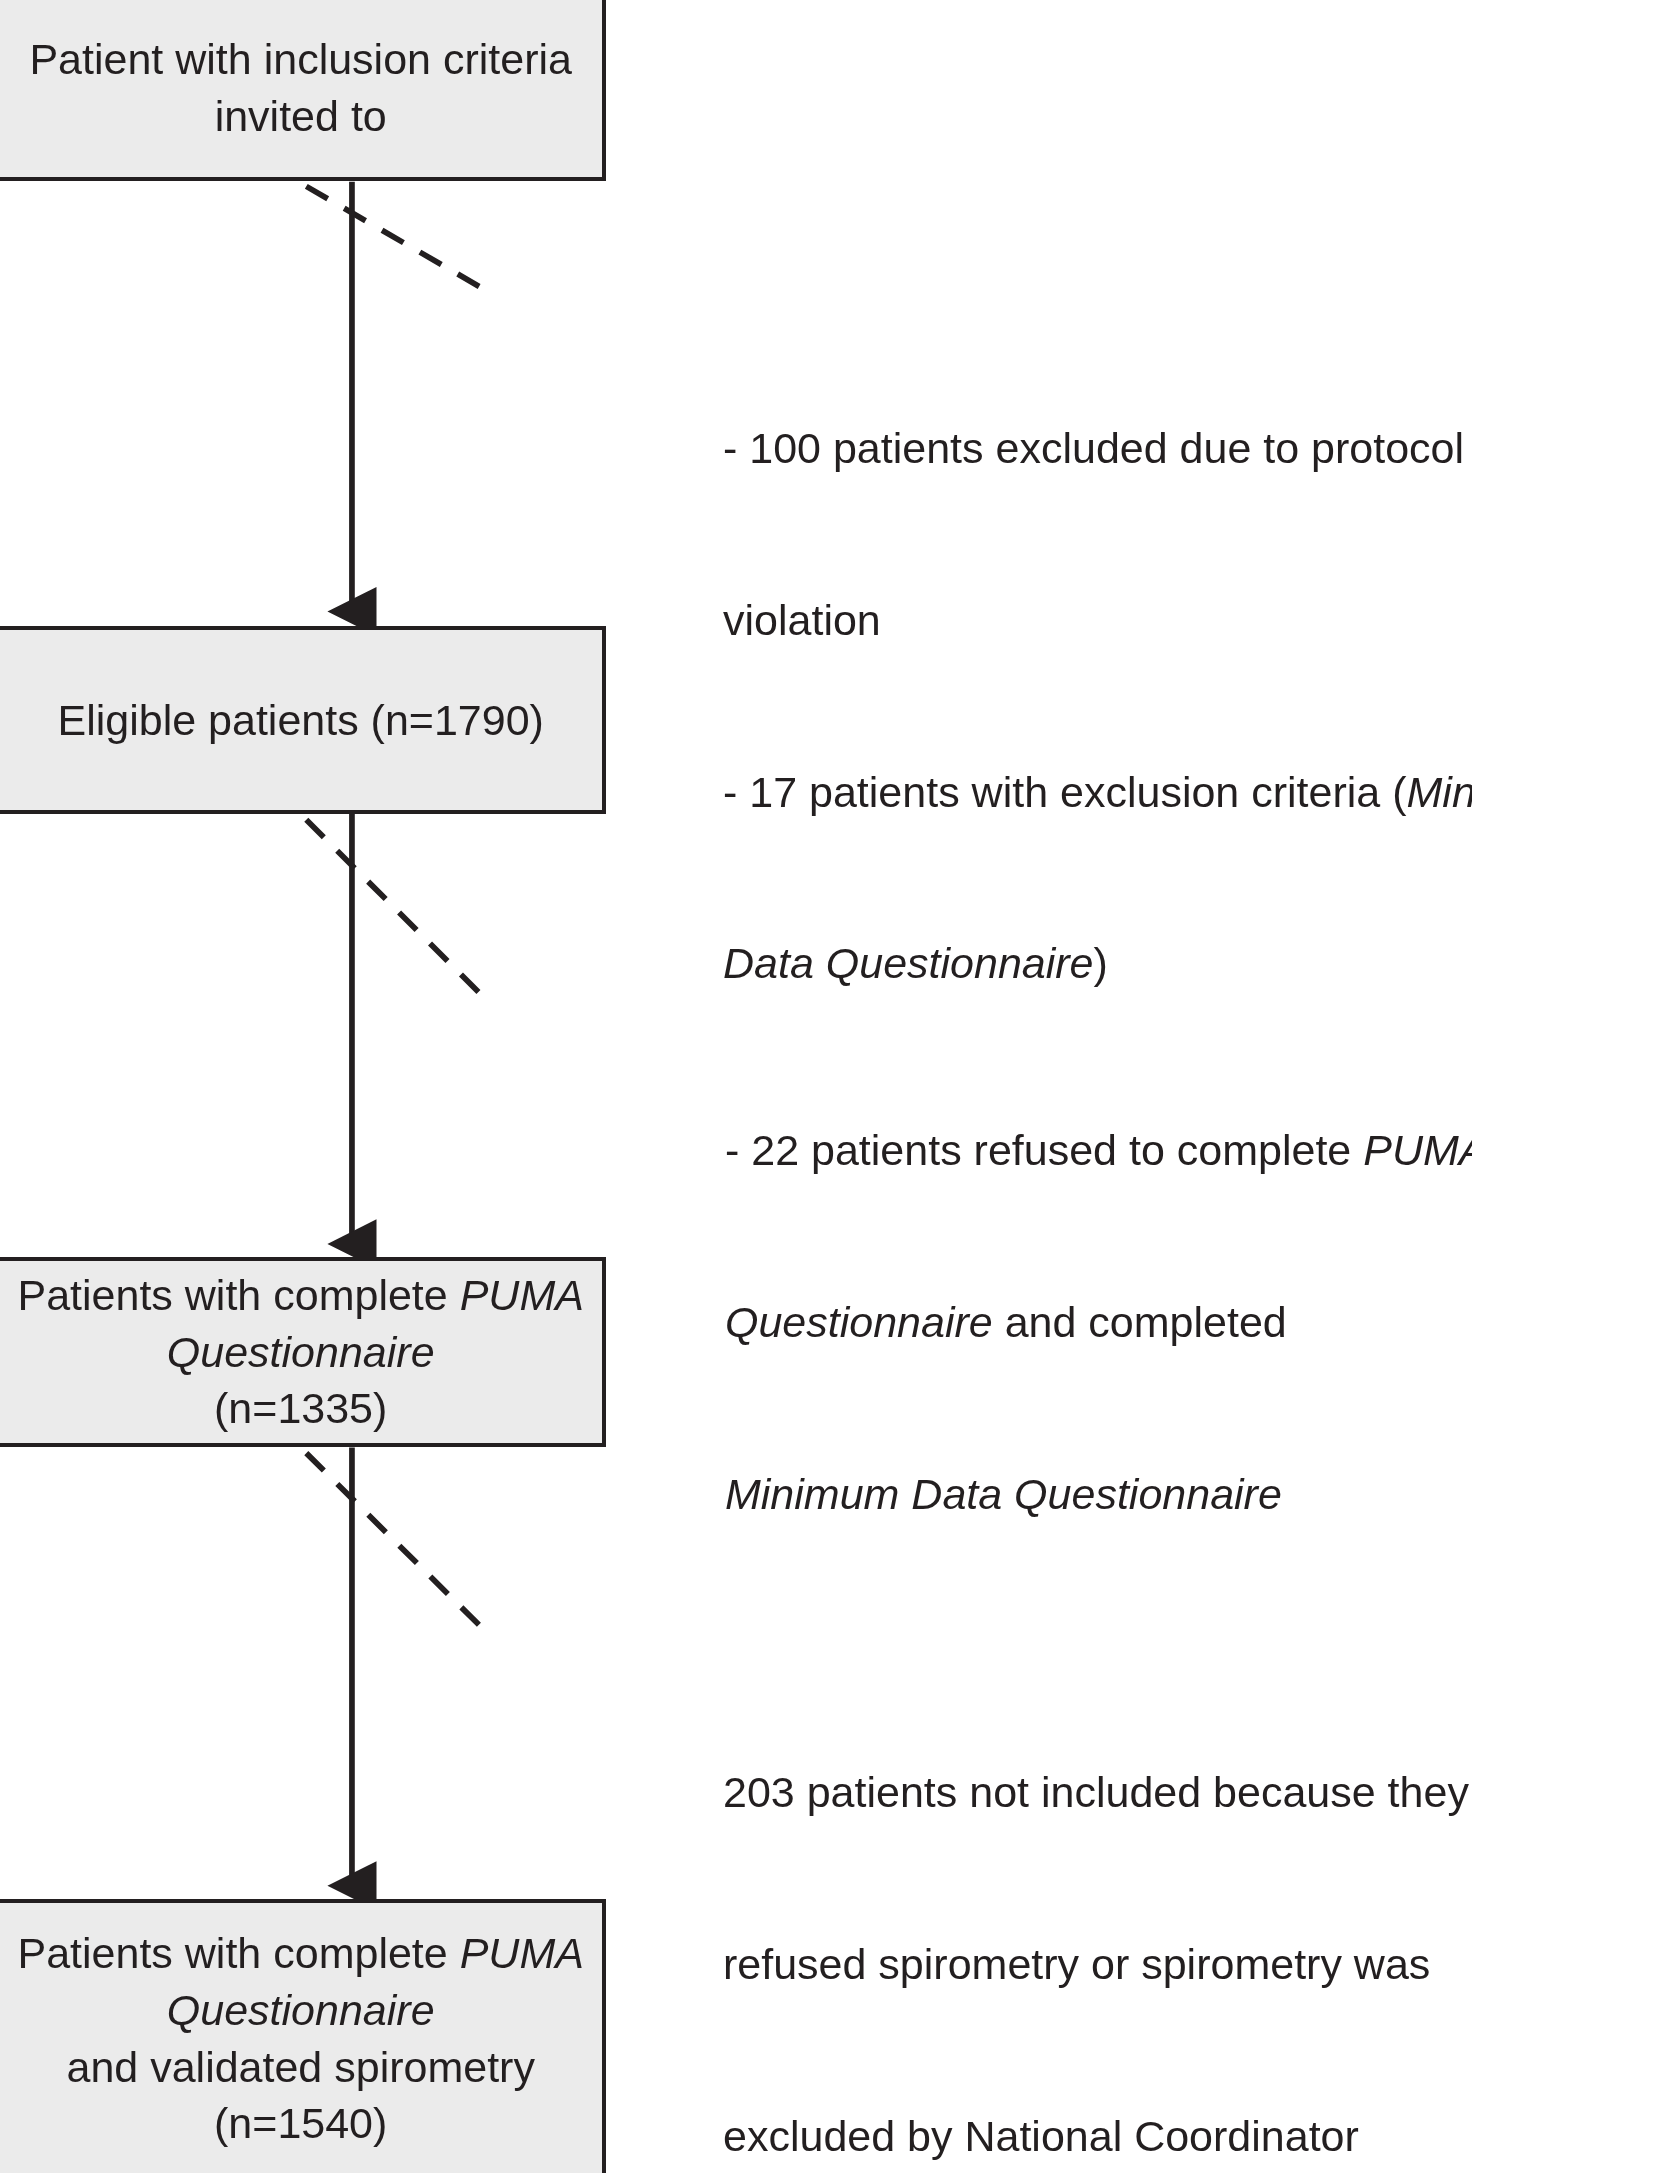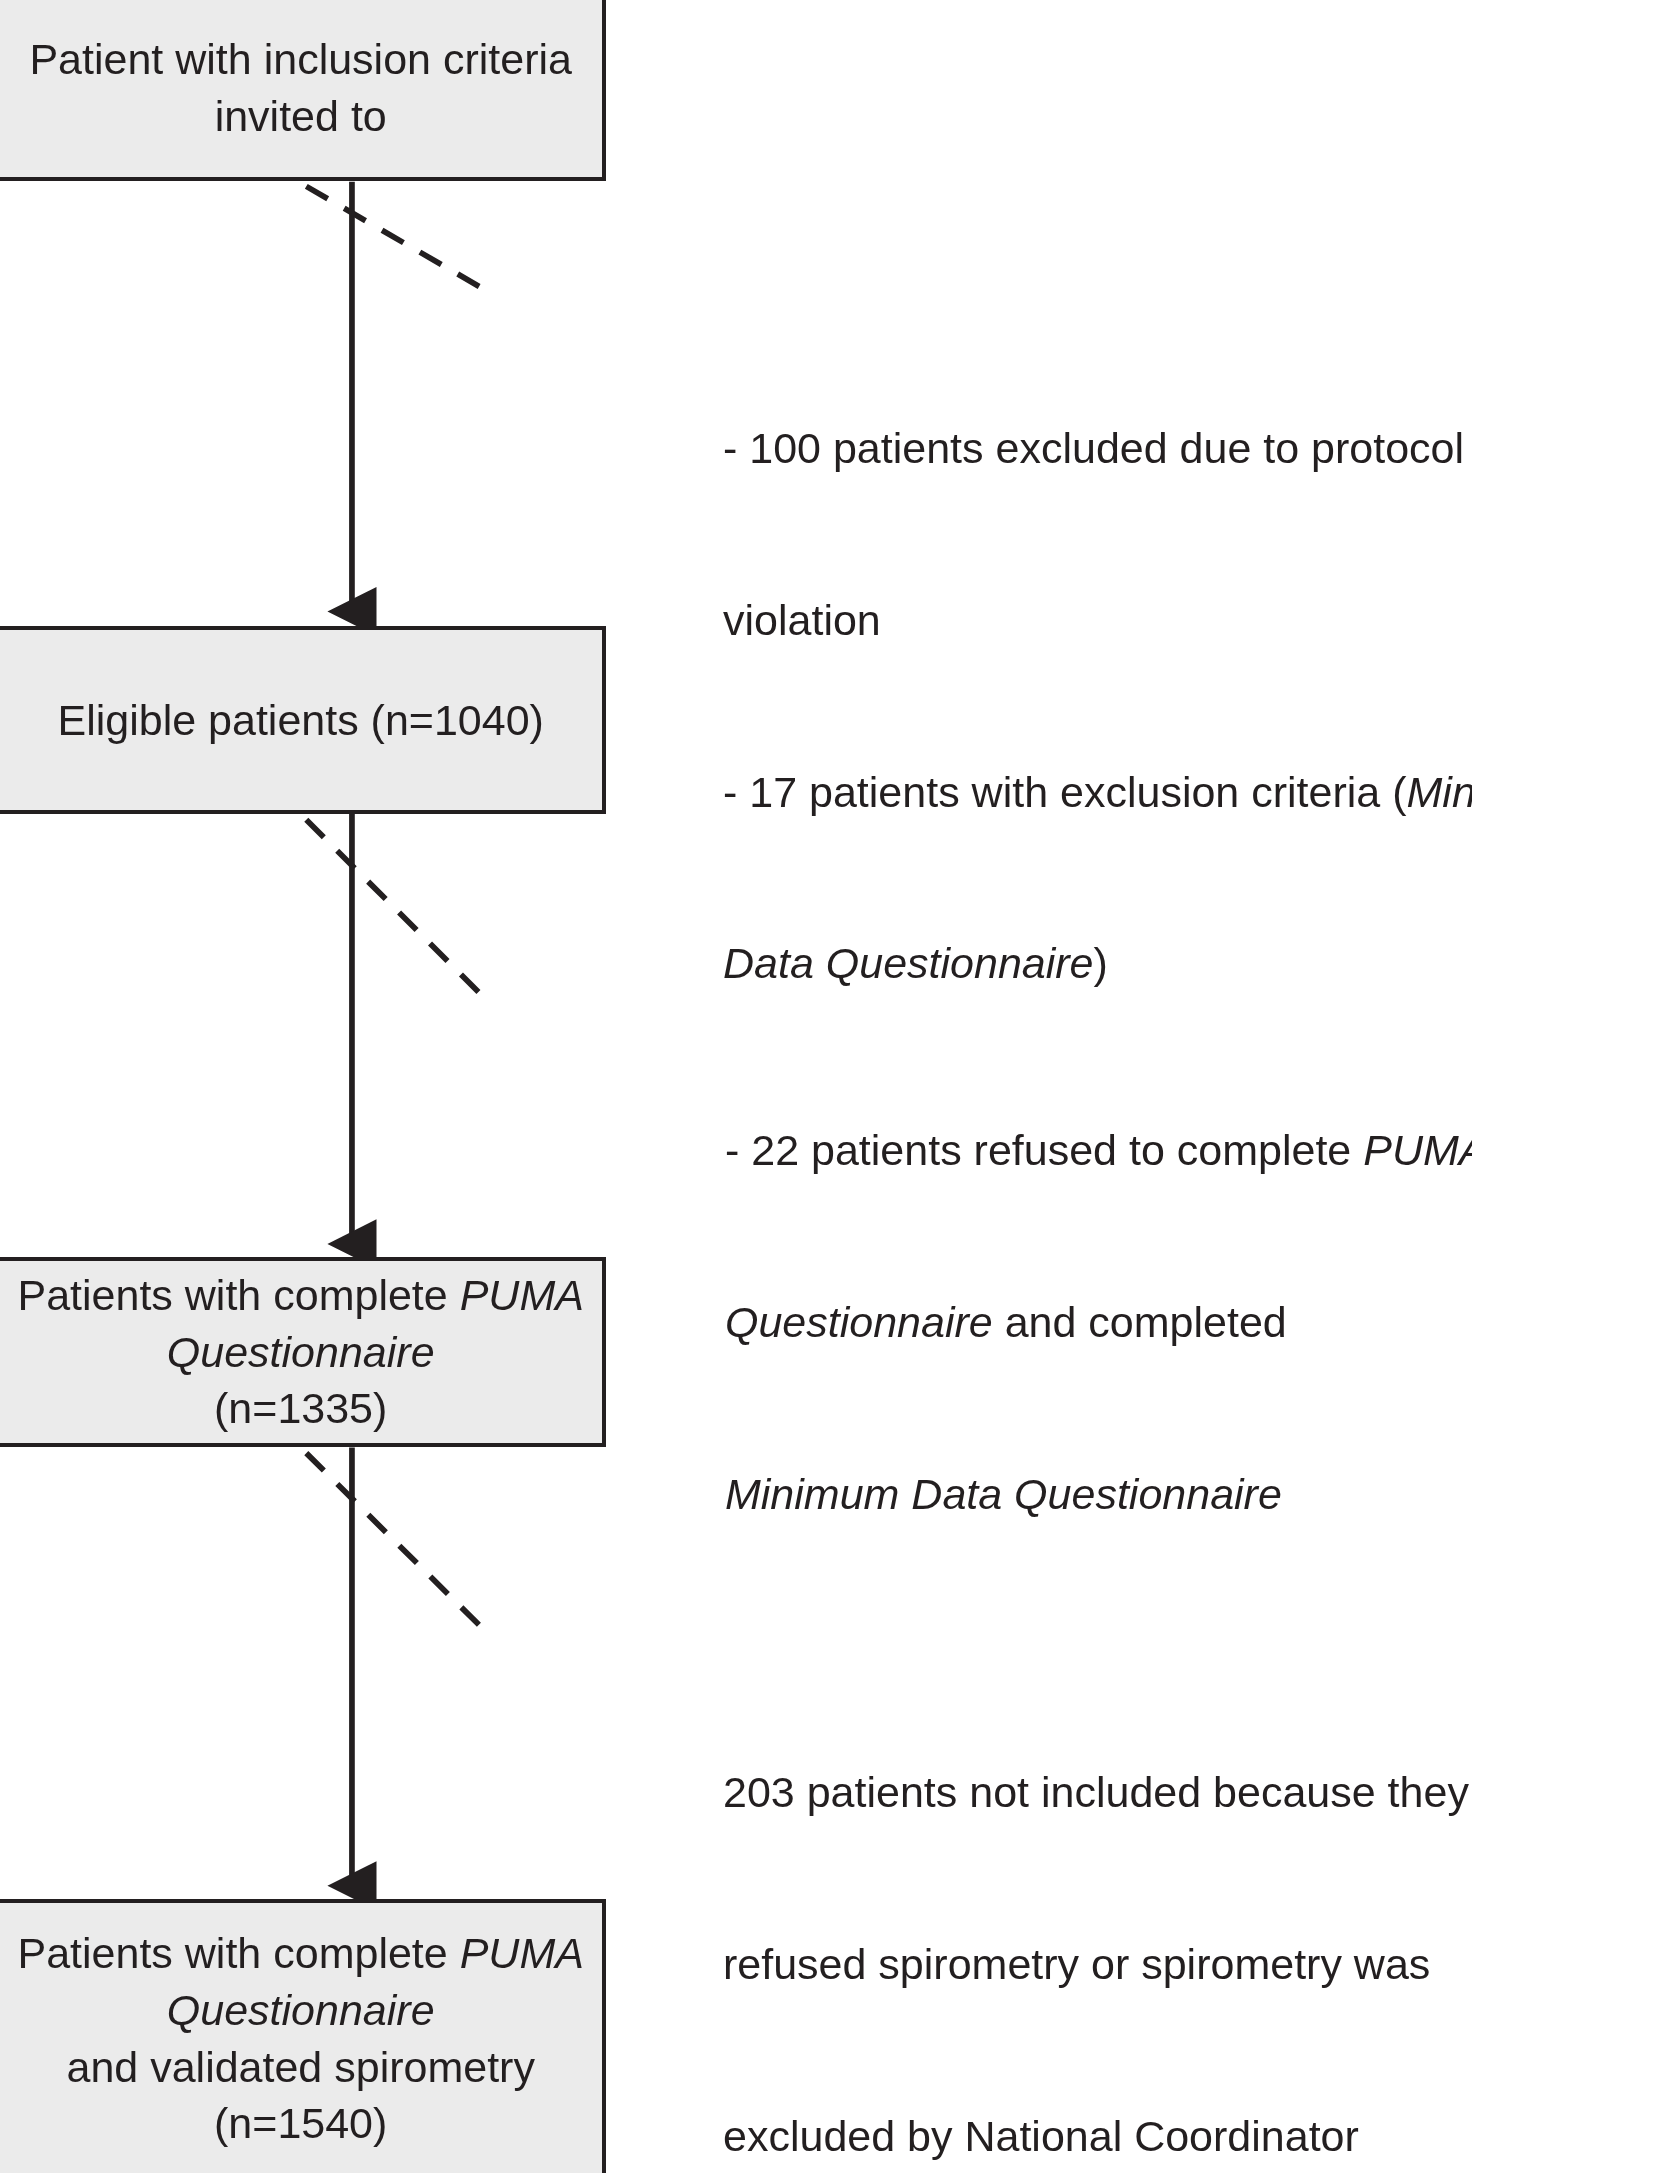--- a/index.html
+++ b/index.html
@@ -88,21 +88,21 @@
   </svg>
 
   <div class="flow-box box1">
     <div class="inner">
       <div>Patient with inclusion criteria invited to</div>
     </div>
   </div>
 
   <div class="flow-box box2">
     <div class="inner">
-      <div>Eligible patients (n=1040)</div>
+      <div>Eligible patients (n=1790)</div>
     </div>
   </div>
 
   <div class="flow-box box3">
     <div class="inner">
       <div><span>Patients with complete </span><span class="it">PUMA Questionnaire</span></div>
       <div>(n=1335)</div>
     </div>
   </div>
 

